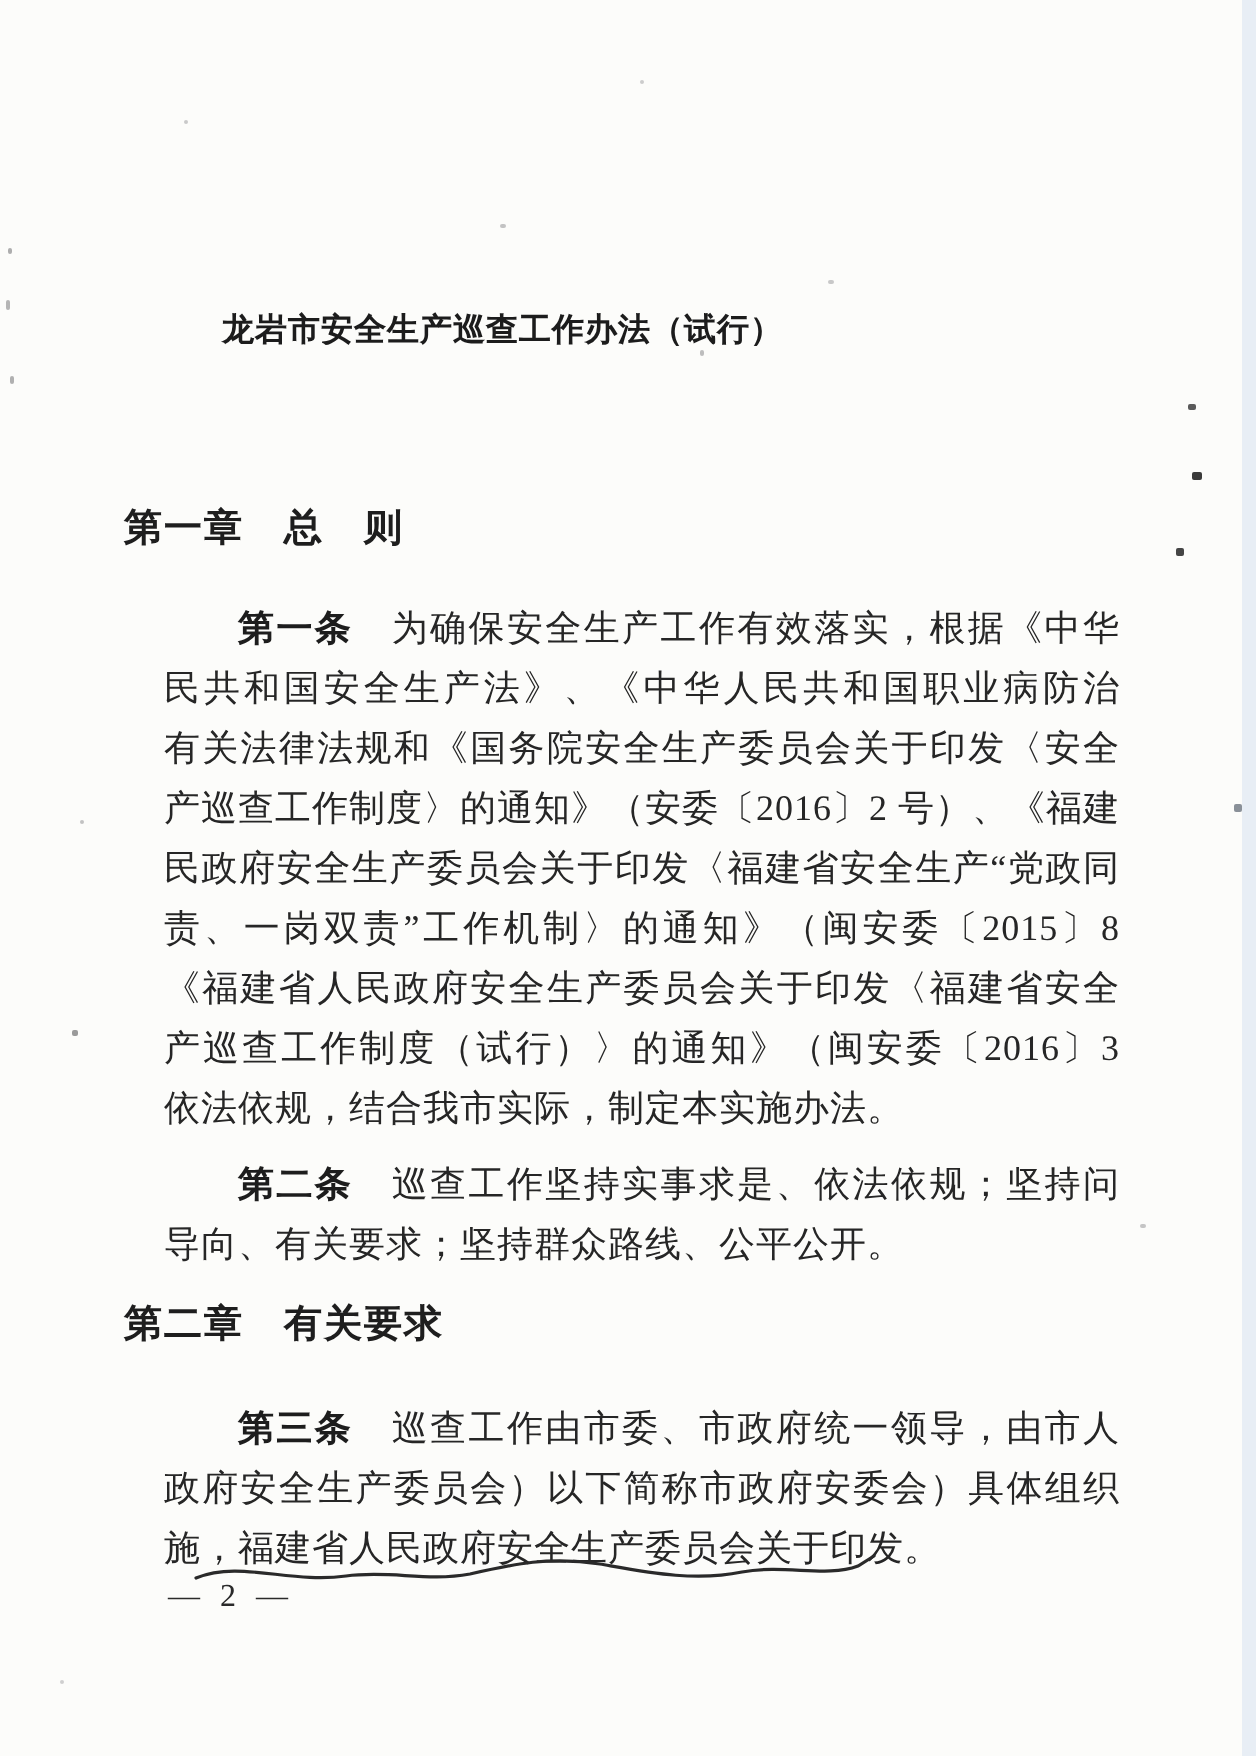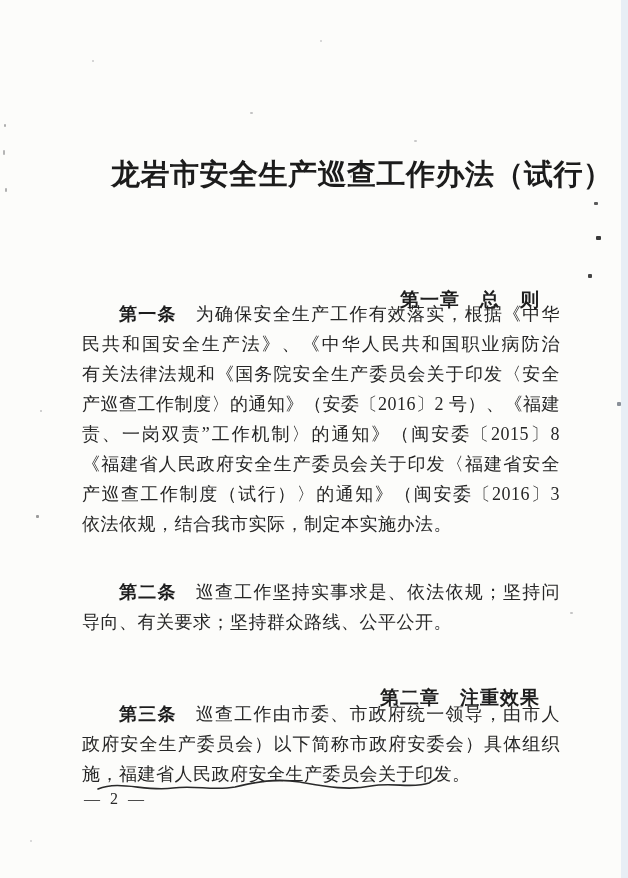--- a/index.html
+++ b/index.html
@@ -12,30 +12,30 @@
     color:#232323;
   }
   
   #edge-strip{
     position:absolute;right:0;top:0;width:7px;height:878px;
     background:#e8eef5;
   }
   
   #doc-title{
     position:absolute;left:111px;top:155px;width:480px;
-    font-size:29px;font-weight:bold;letter-spacing:0.5px;
+    font-size:16px;font-weight:bold;letter-spacing:0.5px;
     color:#1c1c1c;white-space:nowrap;
   }
   
   .chapter{
     position:absolute;left:62px;width:478px;
-    text-align:right;
+    text-align:left;
     font-family:"Liberation Sans","DejaVu Sans",sans-serif;
     font-size:19px;font-weight:bold;color:#1e1e1e;
-    letter-spacing:1px;white-space:nowrap;margin-top:36px;
+    letter-spacing:1px;white-space:nowrap;
   }
   #chapter-1{top:251px;}
   #chapter-2{top:649px;}
   
   .textblock{
     position:absolute;left:82px;width:478px;
     font-size:18px;line-height:30px;color:#262626;
     letter-spacing:0.5px;
   }
   #block-1{top:299px;}
@@ -76,32 +76,33 @@
 
   <div id="doc-title">龙岩市安全生产巡查工作办法（试行）</div>
 
   <div id="chapter-1" class="chapter">第一章　总　则</div>
 
   <div id="block-1" class="textblock">
     <div class="line j indent"><span class="lead">第一条</span><span>　为确保安全生产工作有效落实，根据《中华人</span></div>
     <div class="line j"><span>民共和国安全生产法》、《中华人民共和国职业病防治法》等</span></div>
     <div class="line j"><span>有关法律法规和《国务院安全生产委员会关于印发〈安全生</span></div>
     <div class="line j"><span>产巡查工作制度〉的通知》（安委〔2016〕2 号）、《福建省人</span></div>
+    <div class="line j"><span>民政府安全生产委员会关于印发〈福建省安全生产“党政同</span></div>
     <div class="line j"><span>责、一岗双责”工作机制〉的通知》（闽安委〔2015〕8 号）、</span></div>
     <div class="line j"><span>《福建省人民政府安全生产委员会关于印发〈福建省安全生</span></div>
     <div class="line j"><span>产巡查工作制度（试行）〉的通知》（闽安委〔2016〕3 号）</span></div>
     <div class="line"><span>依法依规，结合我市实际，制定本实施办法。</span></div>
   </div>
 
   <div id="block-2" class="textblock">
     <div class="line j indent"><span class="lead">第二条</span><span>　巡查工作坚持实事求是、依法依规；坚持问题</span></div>
     <div class="line"><span>导向、有关要求；坚持群众路线、公平公开。</span></div>
   </div>
 
-  <div id="chapter-2" class="chapter">第二章　注重效果</div>
+  <div id="chapter-2" class="chapter">第二章　有关要求</div>
 
   <div id="block-3" class="textblock">
     <div class="line j indent"><span class="lead">第三条</span><span>　巡查工作由市委、市政府统一领导，由市人民</span></div>
     <div class="line j"><span>政府安全生产委员会）以下简称市政府安委会）具体组织实</span></div>
     <div class="line"><span>施，福建省人民政府安全生产委员会关于印发。</span></div>
   </div>
 
   <svg id="wavy-underline" viewBox="0 0 345 20" xmlns="http://www.w3.org/2000/svg">
     <path d="M3 14 C 25 5, 50 17, 78 13 C 100 10, 118 16, 140 12 C 162 7, 180 3, 205 7 C 228 11, 252 16, 276 11 C 298 7, 318 14, 334 8 L 342 3" fill="none" stroke="#2a2a2a" stroke-width="1.6" stroke-linecap="round"></path>
   </svg>

